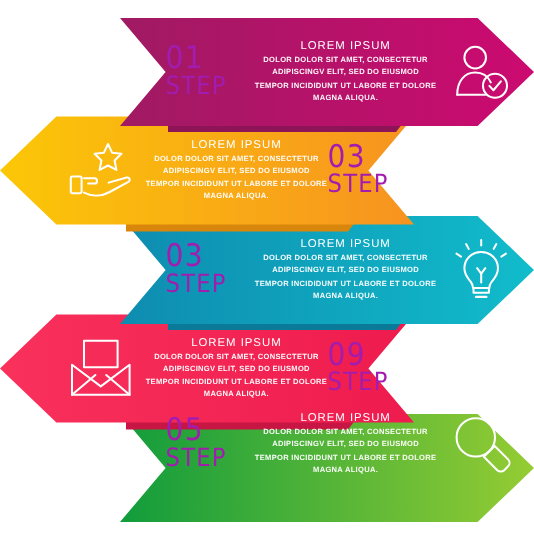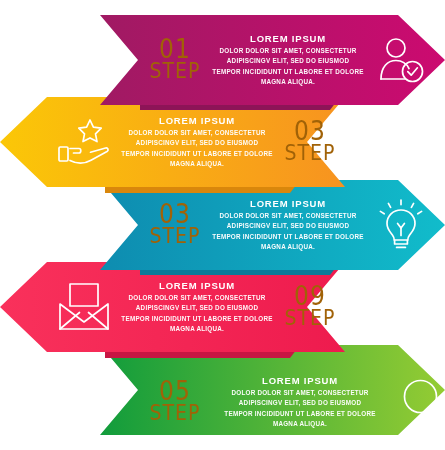--- a/index.html
+++ b/index.html
@@ -11,36 +11,36 @@
     position:relative;
   }
   #stage{position:relative;width:445px;height:450px;overflow:hidden;}
 
   .band{position:absolute;left:0;top:0;width:445px;height:450px;}
   .band svg{display:block;width:445px;height:450px;overflow:visible;}
 
   .row{position:absolute;display:flex;align-items:center;}
 
   .num-block{
-    display:flex;flex-direction:column;align-items:center;justify-content:center;
-    color:#a16207;line-height:0.92;
+    display:flex;flex-direction:column;align-items:flex-start;justify-content:center;
+    color:#a21caf;line-height:0.92;
     font-family:"DejaVu Sans Condensed","Liberation Sans",sans-serif;
     font-weight:300;
     letter-spacing:1px;
     width:74px;
     flex:0 0 74px;
   }
   .num-block .n{font-size:26px;}
   .num-block .s{font-size:21px;}
 
   .txt-block{
     color:#ffffff;text-align:center;width:152px;flex:0 0 152px;
   }
   .txt-block .head{
-    font-size:9.5px;font-weight:700;letter-spacing:0.8px;
+    font-size:9.5px;font-weight:400;letter-spacing:0.8px;
     margin-bottom:2px;
   }
   .txt-block .body{
     font-size:6.3px;font-weight:700;letter-spacing:0.25px;line-height:1.62;
     opacity:0.97;
   }
 
   .icon-block{
     width:74px;flex:0 0 74px;display:flex;align-items:center;justify-content:center;
   }
@@ -168,21 +168,21 @@
     <div class="txt-block">
       <div class="head">LOREM IPSUM</div>
       <div class="body">DOLOR DOLOR SIT AMET, CONSECTETUR ADIPISCINGV ELIT, SED DO EIUSMOD TEMPOR INCIDIDUNT UT LABORE ET DOLORE MAGNA ALIQUA.</div>
     </div>
     <div class="num-block">
       <span class="n">09</span>
       <span class="s">STEP</span>
     </div>
   </div>
 
-  <div class="row" style="left:138px;top:357px;width:260px;height:90px;gap:12px;">
+  <div class="row" style="left:138px;top:325px;width:260px;height:90px;">
     <div class="num-block">
       <span class="n">05</span>
       <span class="s">STEP</span>
     </div>
     <div class="txt-block">
       <div class="head">LOREM IPSUM</div>
       <div class="body">DOLOR DOLOR SIT AMET, CONSECTETUR ADIPISCINGV ELIT, SED DO EIUSMOD TEMPOR INCIDIDUNT UT LABORE ET DOLORE MAGNA ALIQUA.</div>
     </div>
     <div class="icon-block">
       <svg width="50" height="50" viewBox="0 0 50 50" fill="none" stroke="#ffffff" stroke-width="1.7" stroke-linecap="round" stroke-linejoin="round">

